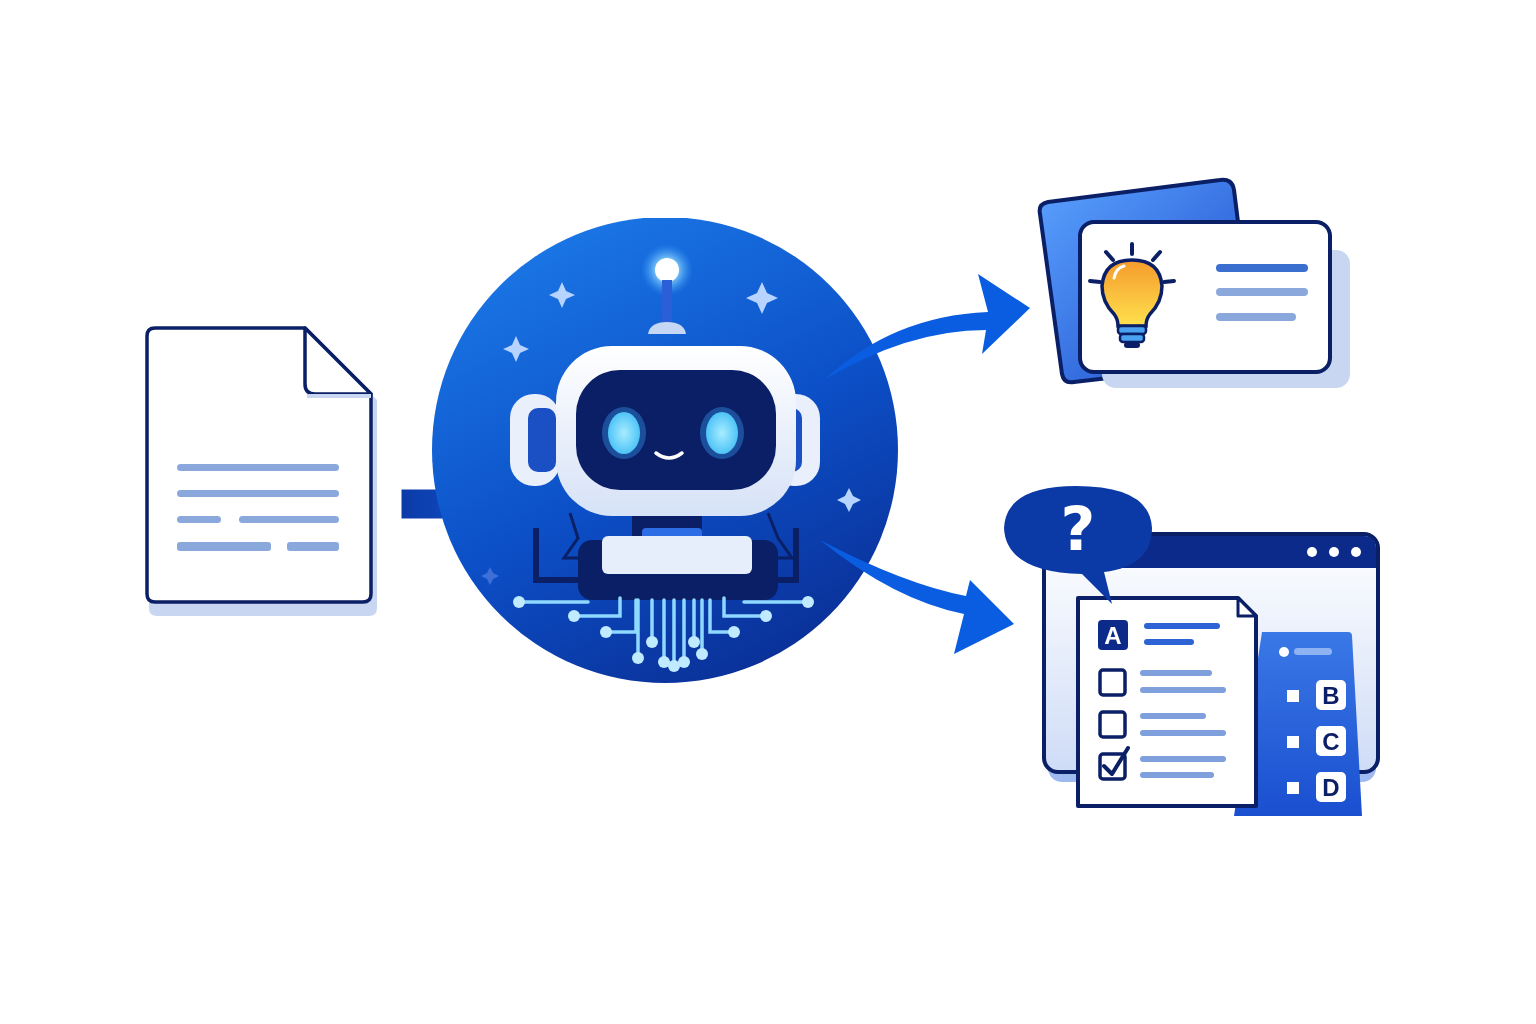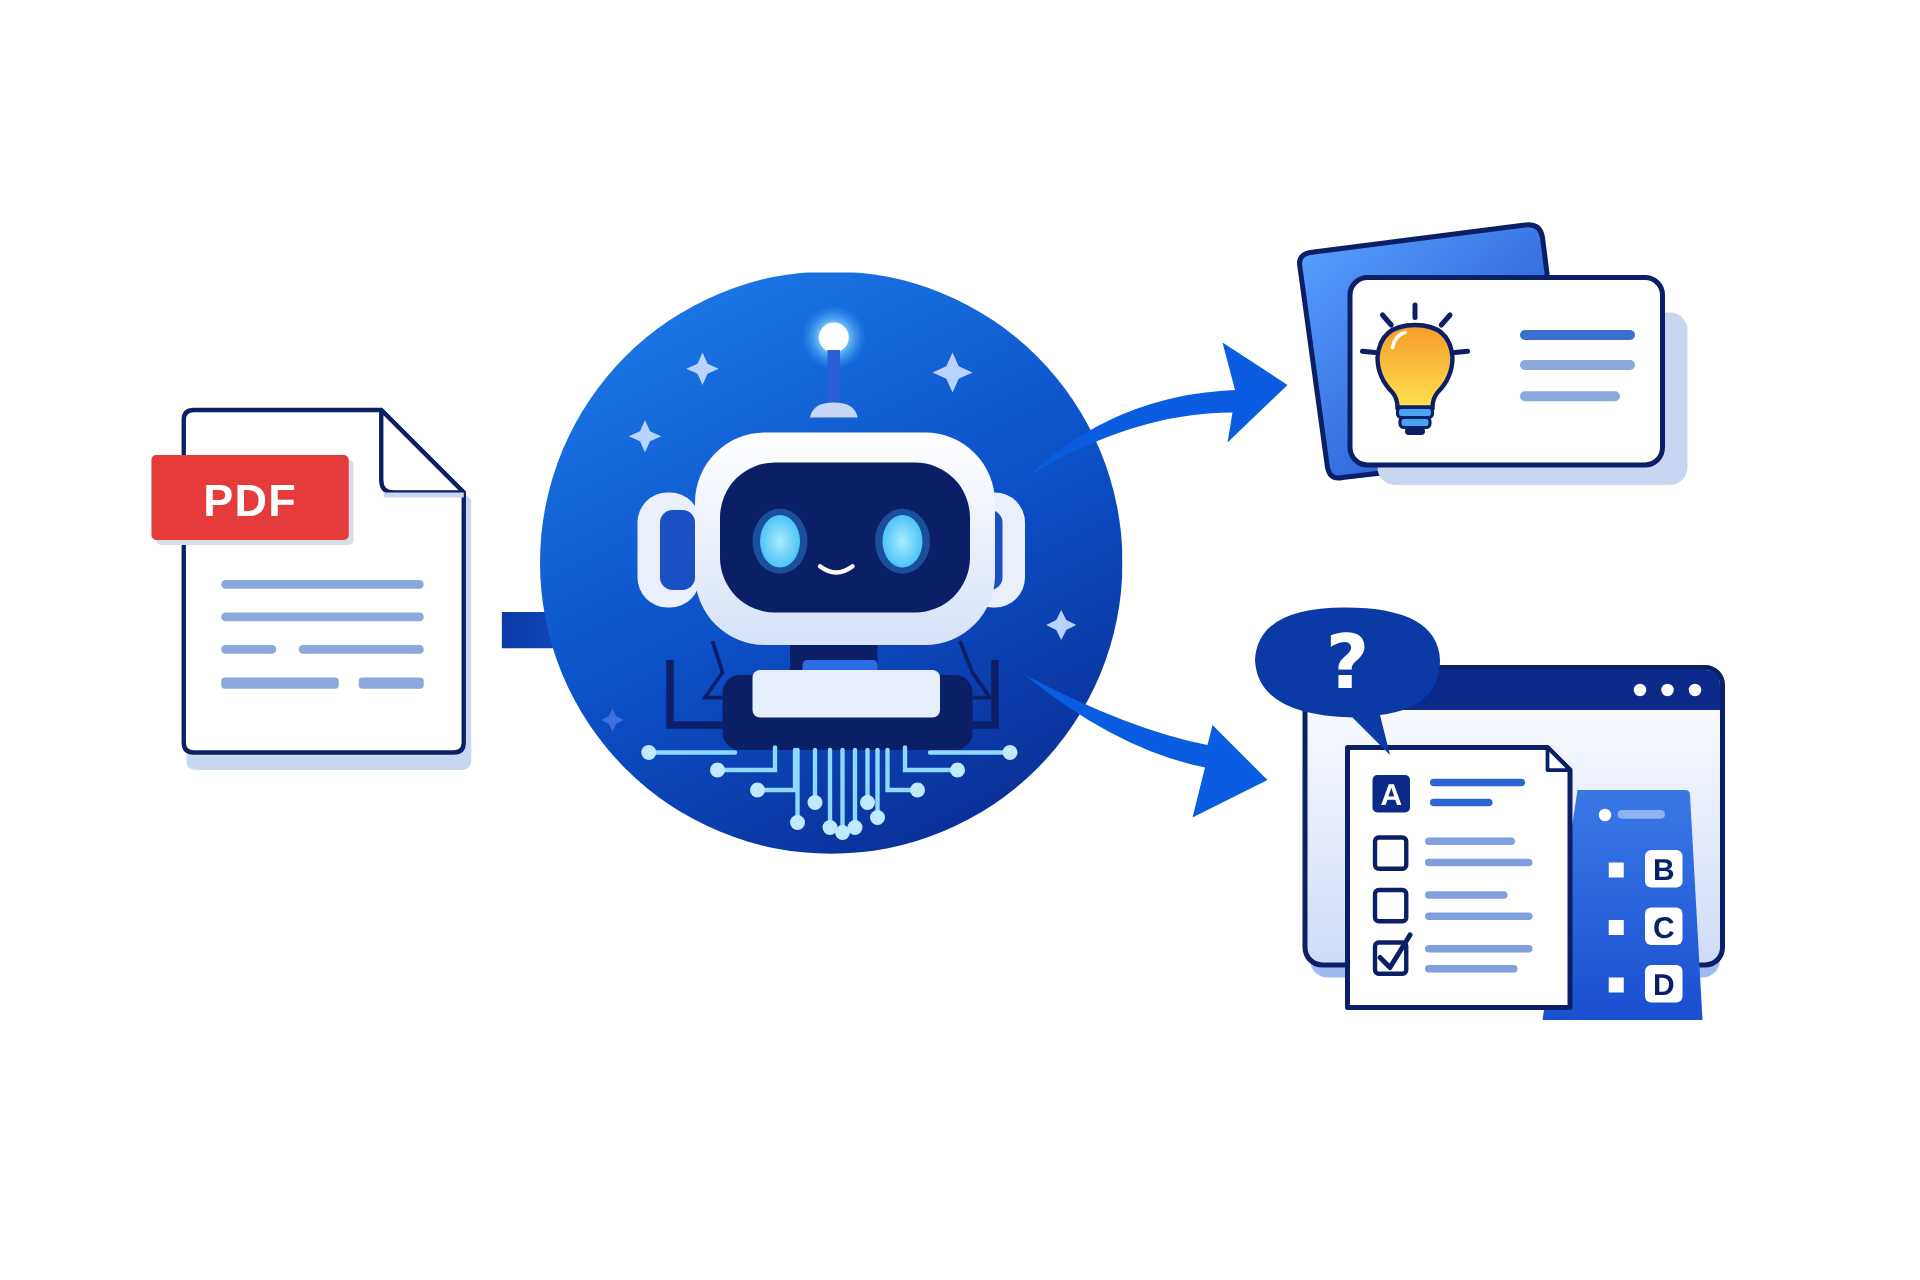--- a/index.html
+++ b/index.html
@@ -23,27 +23,20 @@
     <path d="M190 10 V66 Q190 76 200 76 H256 Z" fill="#ffffff" stroke="#0b1f66" stroke-width="3.5" stroke-linejoin="round"></path>
     <path d="M192 78 H256" stroke="#c9d6f2" stroke-width="4"></path>
 
     <rect x="62" y="146" width="162" height="7" rx="3.5" fill="#8aa8dc"></rect>
     <rect x="62" y="172" width="162" height="7" rx="3.5" fill="#8aa8dc"></rect>
     <rect x="62" y="198" width="44" height="7" rx="3.5" fill="#8aa8dc"></rect>
     <rect x="124" y="198" width="100" height="7" rx="3.5" fill="#8aa8dc"></rect>
     <rect x="62" y="224" width="94" height="9" rx="3" fill="#8aa8dc"></rect>
     <rect x="172" y="224" width="52" height="9" rx="3" fill="#8aa8dc"></rect>
   </svg>
-  <div class="abs" style="left:6px; top:46px; width:160px; height:70px;">
-    <svg width="162" height="72" viewBox="0 0 162 72">
-      <rect x="4" y="4" width="158" height="68" rx="4" fill="#d9dde6"></rect>
-      <rect x="0" y="0" width="158" height="68" rx="4" fill="#e63b3b"></rect>
-      <text class="pdf-label" x="79" y="49" text-anchor="middle">PDF</text>
-    </svg>
-  </div>
 </div>
 
 <div class="abs" style="left:398px; top:476px; width:120px; height:60px;">
   <svg width="120" height="60" viewBox="0 0 120 60">
     <defs>
       <linearGradient id="inArrow" x1="0" x2="1" y1="0" y2="0">
         <stop offset="0" stop-color="#0b3aa6"></stop>
         <stop offset="1" stop-color="#1556d4"></stop>
       </linearGradient>
     </defs>

